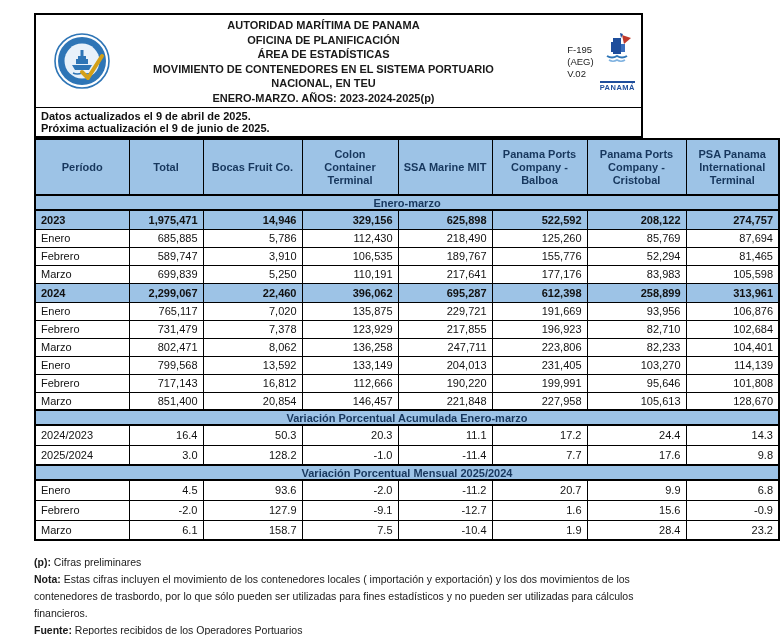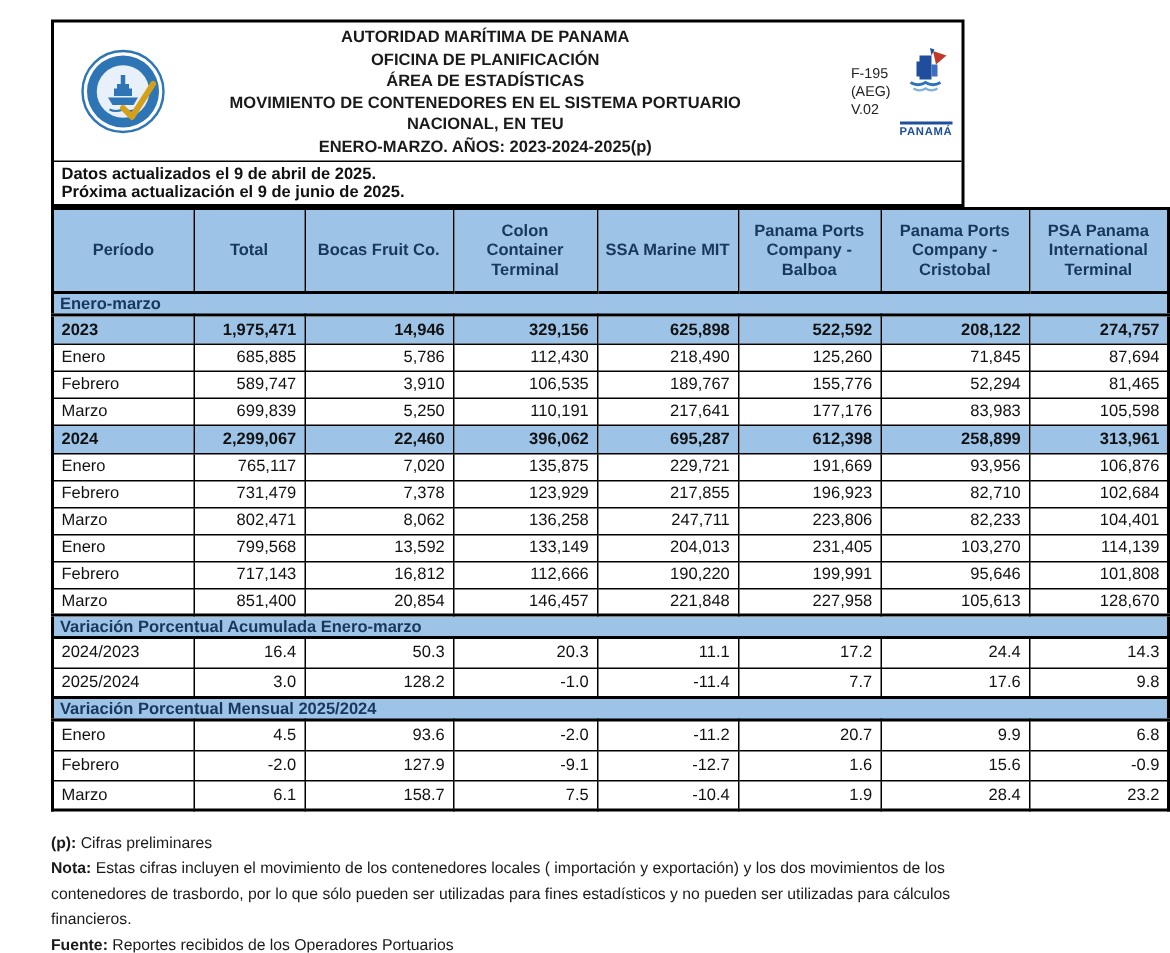--- a/index.html
+++ b/index.html
@@ -26,21 +26,21 @@
 
   
   table.main { border-collapse:collapse; width:744px; table-layout:fixed; border:2px solid #000; }
   table.main td, table.main th { border:1px solid #000; font-size:11px; padding:1px 5px; overflow:hidden; white-space:nowrap; }
   tr.col-header th {
     background:#9dc3e6; color:#17375d; font-weight:bold; text-align:center;
     height:56px; vertical-align:middle; white-space:normal; line-height:13px; font-size:11px;
     border-bottom:2px solid #000;
   }
   tr.section-row td {
-    background:#9dc3e6; color:#17375d; font-weight:bold; text-align:left;
+    background:#9dc3e6; color:#17375d; font-weight:bold; text-align:center;
     font-size:11px; height:15px; padding:0 4px; border-top:2px solid #000; border-bottom:2px solid #000;
   }
   tr.year-row td { background:#9dc3e6; font-weight:bold; height:19px; border-top:1.5px solid #000; border-bottom:1.5px solid #000; }
   tr.month-row td { background:#fff; height:18px; }
   tr.ratio-row td { background:#fff; height:20px; }
   tr.ratio-row td.label-cell { font-weight:normal; }
   td.label-cell { text-align:left; }
   td.num-cell { text-align:right; }
   .sel {
     display:inline-block; background:#7aa7d9; border:1.6px solid #2e5b9f;
@@ -150,21 +150,21 @@
             <td class="num-cell">208,122</td>
             <td class="num-cell">274,757</td>
           </tr>
           <tr class="month-row">
             <td class="label-cell">Enero</td>
             <td class="num-cell">685,885</td>
             <td class="num-cell">5,786</td>
             <td class="num-cell">112,430</td>
             <td class="num-cell">218,490</td>
             <td class="num-cell">125,260</td>
-            <td class="num-cell">71,845</td>
+            <td class="num-cell">85,769</td>
             <td class="num-cell">87,694</td>
           </tr>
           <tr class="month-row">
             <td class="label-cell">Febrero</td>
             <td class="num-cell">589,747</td>
             <td class="num-cell">3,910</td>
             <td class="num-cell">106,535</td>
             <td class="num-cell">189,767</td>
             <td class="num-cell">155,776</td>
             <td class="num-cell">52,294</td>

